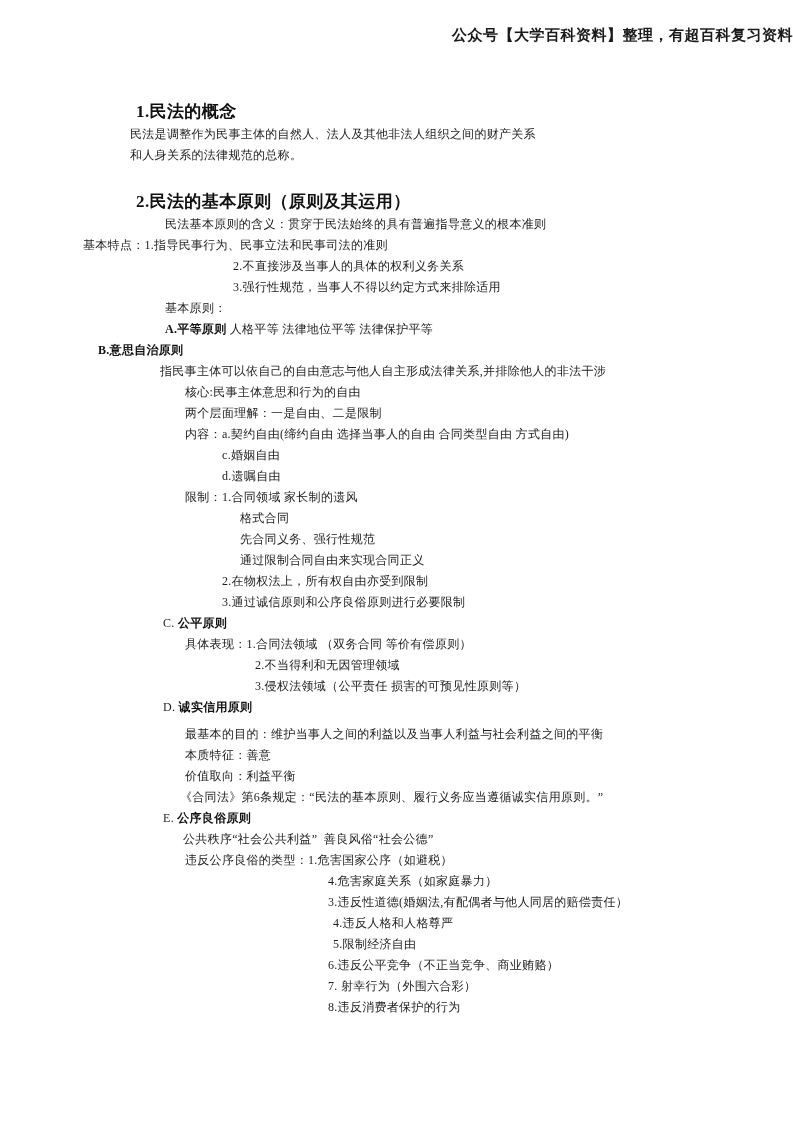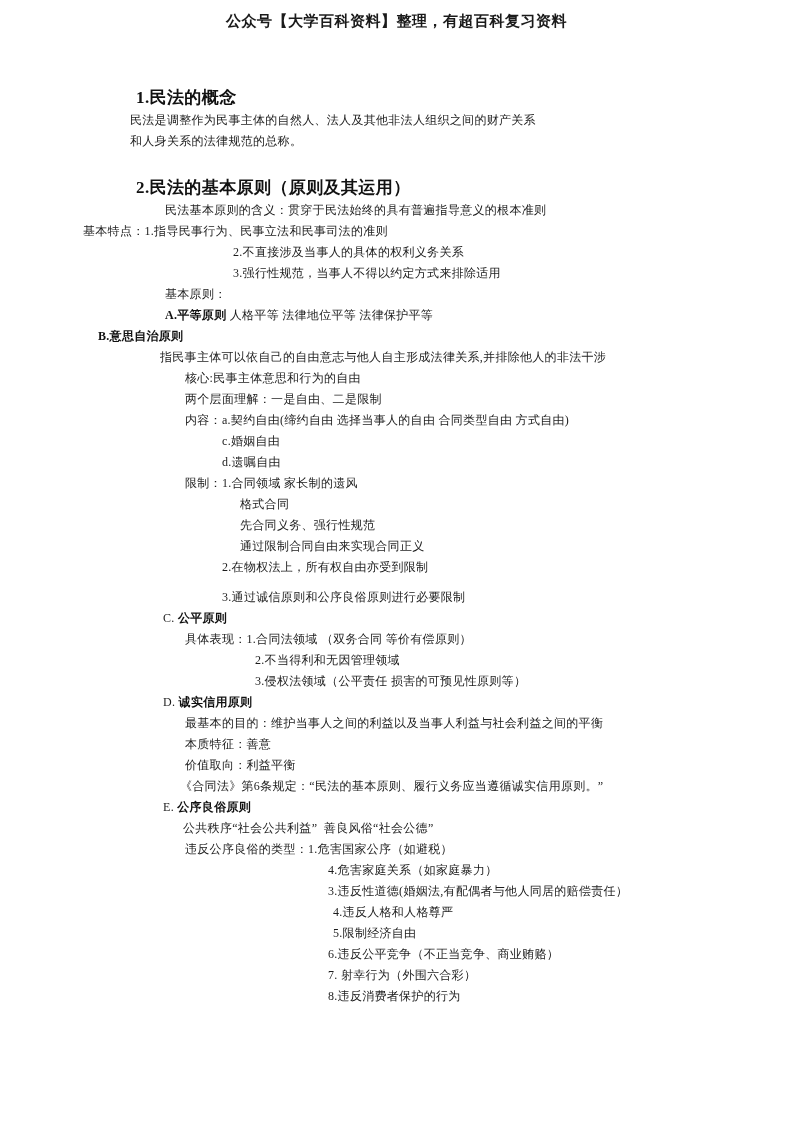--- a/index.html
+++ b/index.html
@@ -12,26 +12,27 @@
     color: #1c1c1c;
   }
   .page {
     width: 793px;
     height: 1122px;
     background: #ffffff;
     position: relative;
   }
   .doc-header {
     padding-top: 11px;
-    text-align: center;
+    text-align: right;
     font-size: 15px;
     font-weight: bold;
     letter-spacing: 0.5px;
     line-height: 21px;
     color: #1a1a1a;
+    margin-top: 14px;
   }
   .content {
     width: 672px;
   }
   .line {
     font-size: 12px;
     line-height: 21px;
     letter-spacing: 0.3px;
     white-space: pre;
     color: #1c1c1c;
@@ -66,27 +67,27 @@
       <div class="line" style="padding-left: 185px;"><span>核心:民事主体意思和行为的自由</span></div>
       <div class="line" style="padding-left: 185px;"><span>两个层面理解：一是自由、二是限制</span></div>
       <div class="line" style="padding-left: 185px;"><span>内容：a.契约自由(缔约自由 选择当事人的自由 合同类型自由 方式自由)</span></div>
       <div class="line" style="padding-left: 222px;"><span>c.婚姻自由</span></div>
       <div class="line" style="padding-left: 222px;"><span>d.遗嘱自由</span></div>
       <div class="line" style="padding-left: 185px;"><span>限制：1.合同领域 家长制的遗风</span></div>
       <div class="line" style="padding-left: 240px;"><span>格式合同</span></div>
       <div class="line" style="padding-left: 240px;"><span>先合同义务、强行性规范</span></div>
       <div class="line" style="padding-left: 240px;"><span>通过限制合同自由来实现合同正义</span></div>
       <div class="line" style="padding-left: 222px;"><span>2.在物权法上，所有权自由亦受到限制</span></div>
-      <div class="line" style="padding-left: 222px; margin-top: 9px;"><span>3.通过诚信原则和公序良俗原则进行必要限制</span></div>
+      <div class="line" style="padding-left: 222px;"><span>3.通过诚信原则和公序良俗原则进行必要限制</span></div>
       <div class="line" style="padding-left: 163px;"><span>C. </span><span class="bold">公平原则</span></div>
       <div class="line" style="padding-left: 185px;"><span>具体表现：1.合同法领域 （双务合同 等价有偿原则）</span></div>
       <div class="line" style="padding-left: 255px;"><span>2.不当得利和无因管理领域</span></div>
       <div class="line" style="padding-left: 255px;"><span>3.侵权法领域（公平责任 损害的可预见性原则等）</span></div>
       <div class="line" style="padding-left: 163px;"><span>D. </span><span class="bold">诚实信用原则</span></div>
-      <div class="line" style="padding-left: 185px;"><span>最基本的目的：维护当事人之间的利益以及当事人利益与社会利益之间的平衡</span></div>
+      <div class="line" style="padding-left: 185px; margin-top: 6px;"><span>最基本的目的：维护当事人之间的利益以及当事人利益与社会利益之间的平衡</span></div>
       <div class="line" style="padding-left: 185px;"><span>本质特征：善意</span></div>
       <div class="line" style="padding-left: 185px;"><span>价值取向：利益平衡</span></div>
       <div class="line" style="padding-left: 180px;"><span>《合同法》第6条规定：“民法的基本原则、履行义务应当遵循诚实信用原则。”</span></div>
       <div class="line" style="padding-left: 163px;"><span>E. </span><span class="bold">公序良俗原则</span></div>
       <div class="line" style="padding-left: 183px;"><span>公共秩序“社会公共利益”  善良风俗“社会公德”</span></div>
       <div class="line" style="padding-left: 185px;"><span>违反公序良俗的类型：1.危害国家公序（如避税）</span></div>
       <div class="line" style="padding-left: 328px;"><span>4.危害家庭关系（如家庭暴力）</span></div>
       <div class="line" style="padding-left: 328px;"><span>3.违反性道德(婚姻法,有配偶者与他人同居的赔偿责任）</span></div>
       <div class="line" style="padding-left: 333px;"><span>4.违反人格和人格尊严</span></div>
       <div class="line" style="padding-left: 333px;"><span>5.限制经济自由</span></div>

